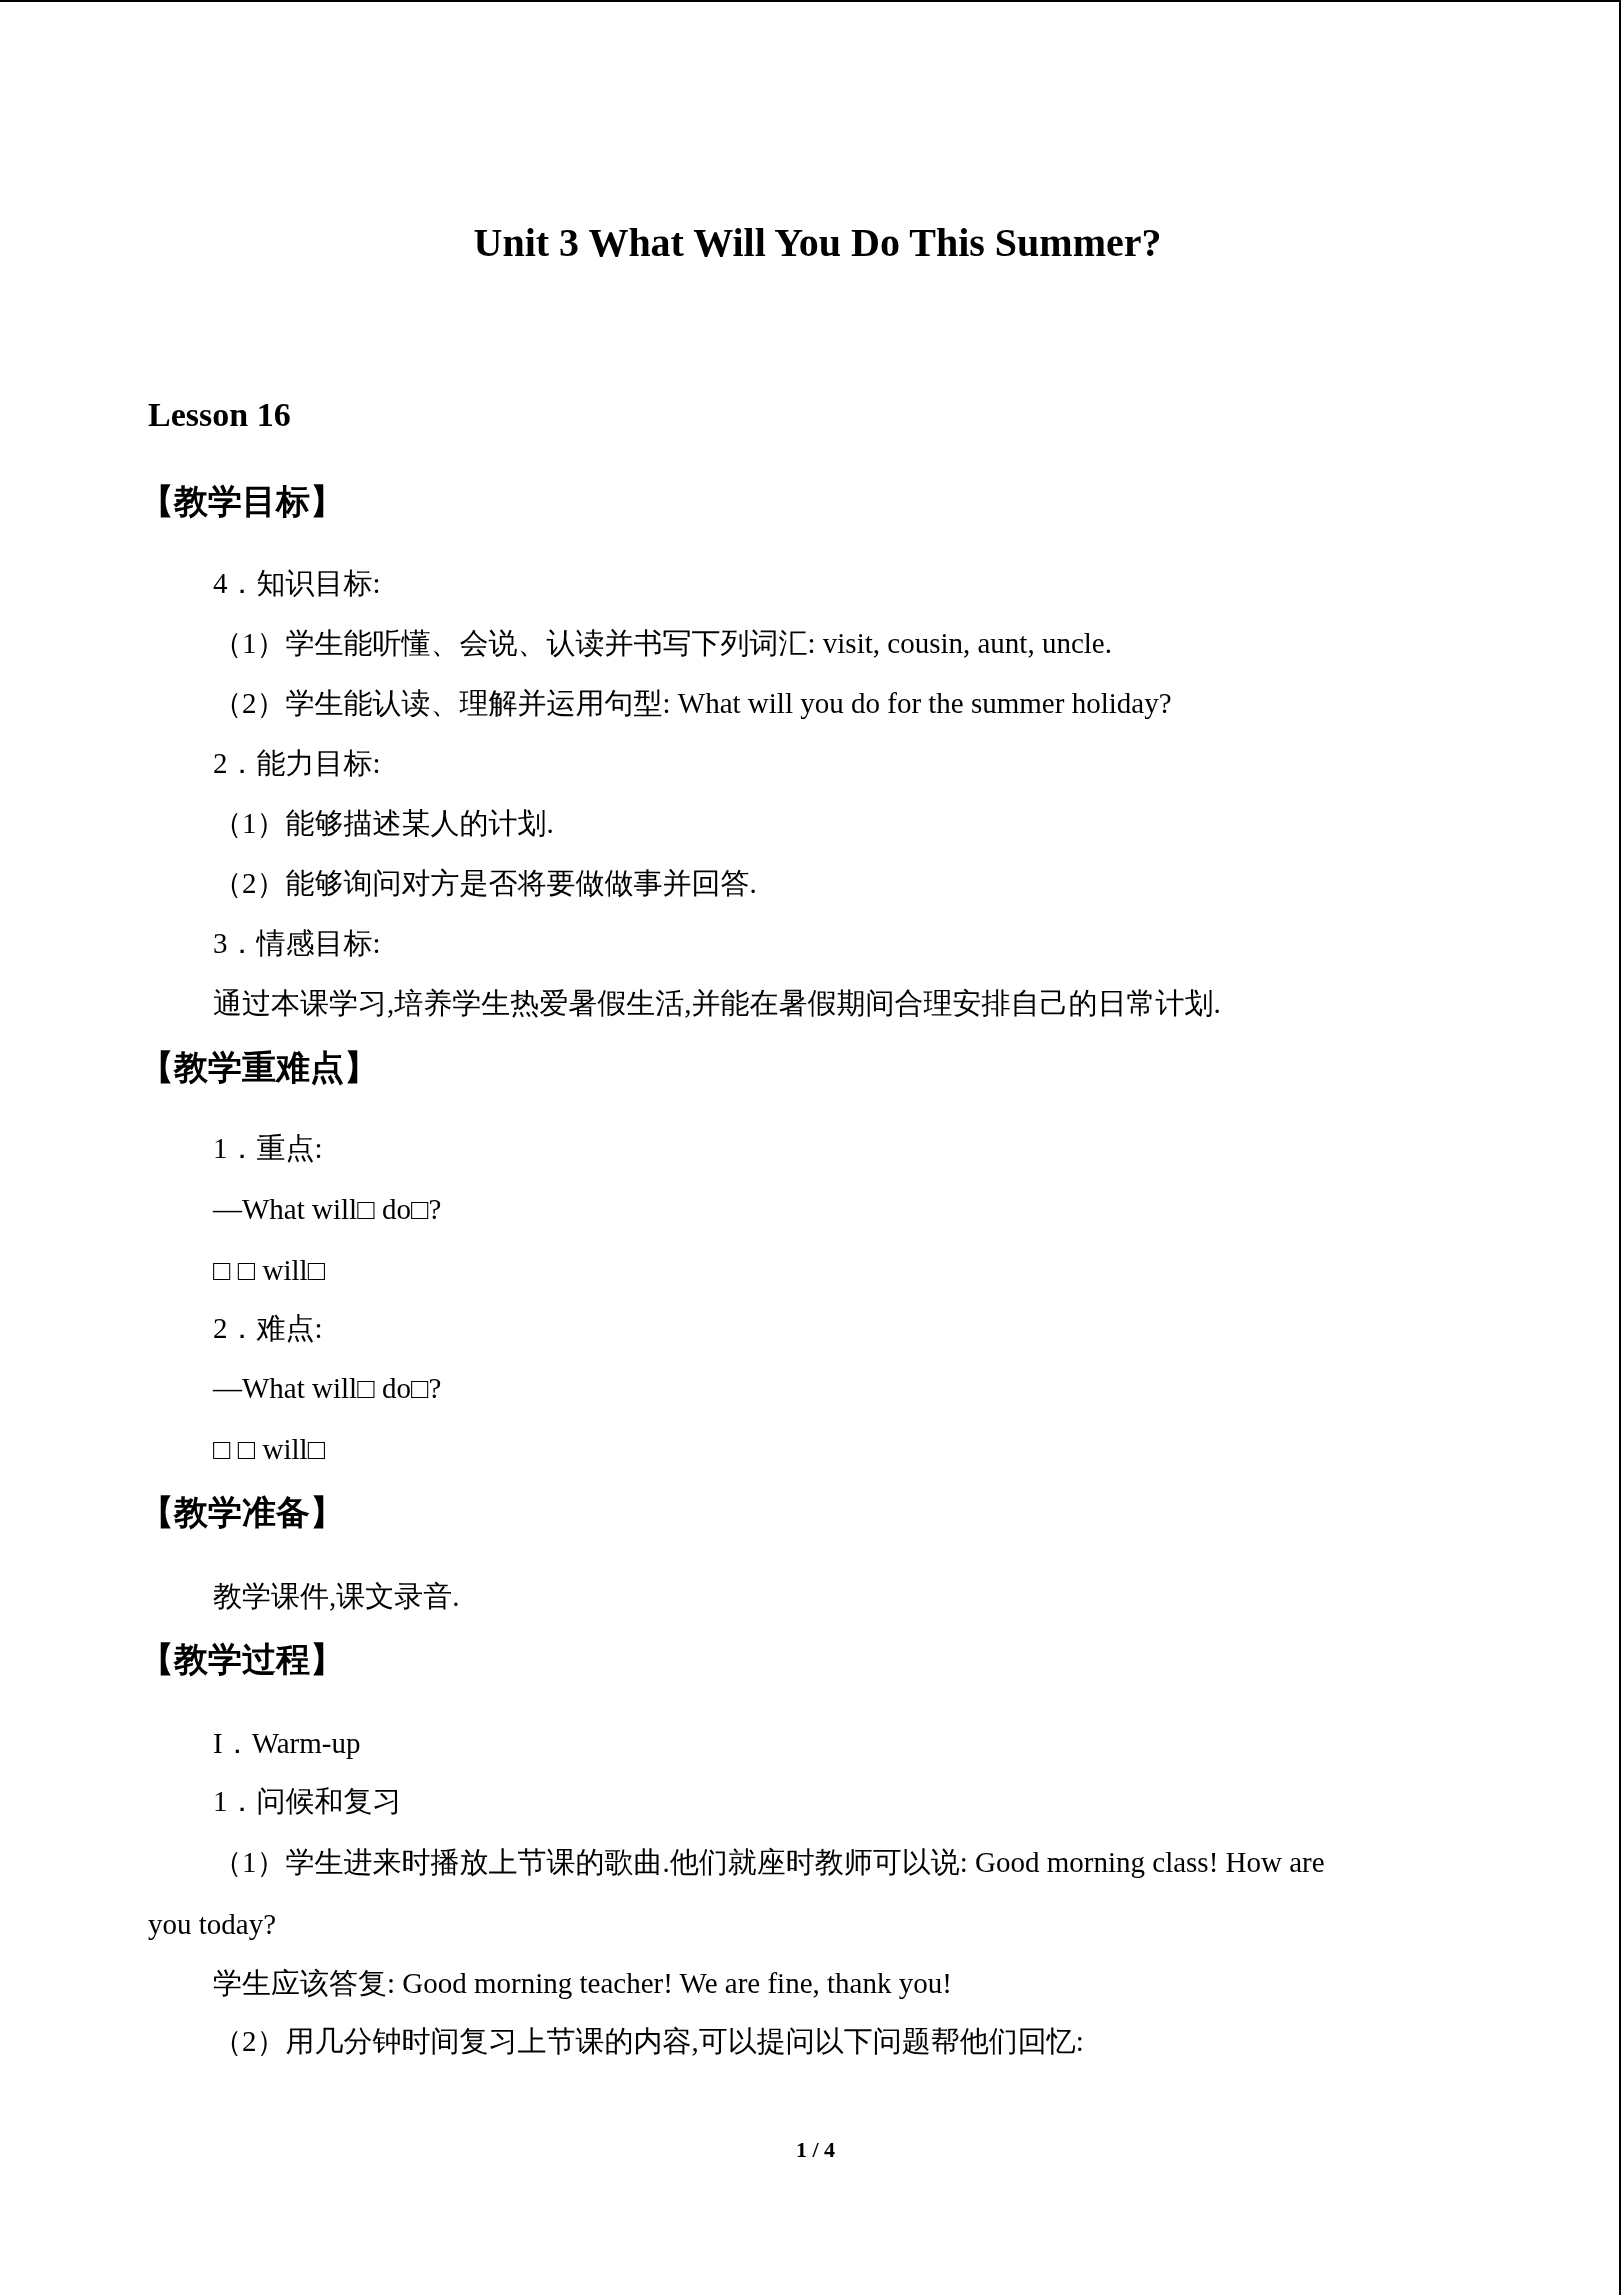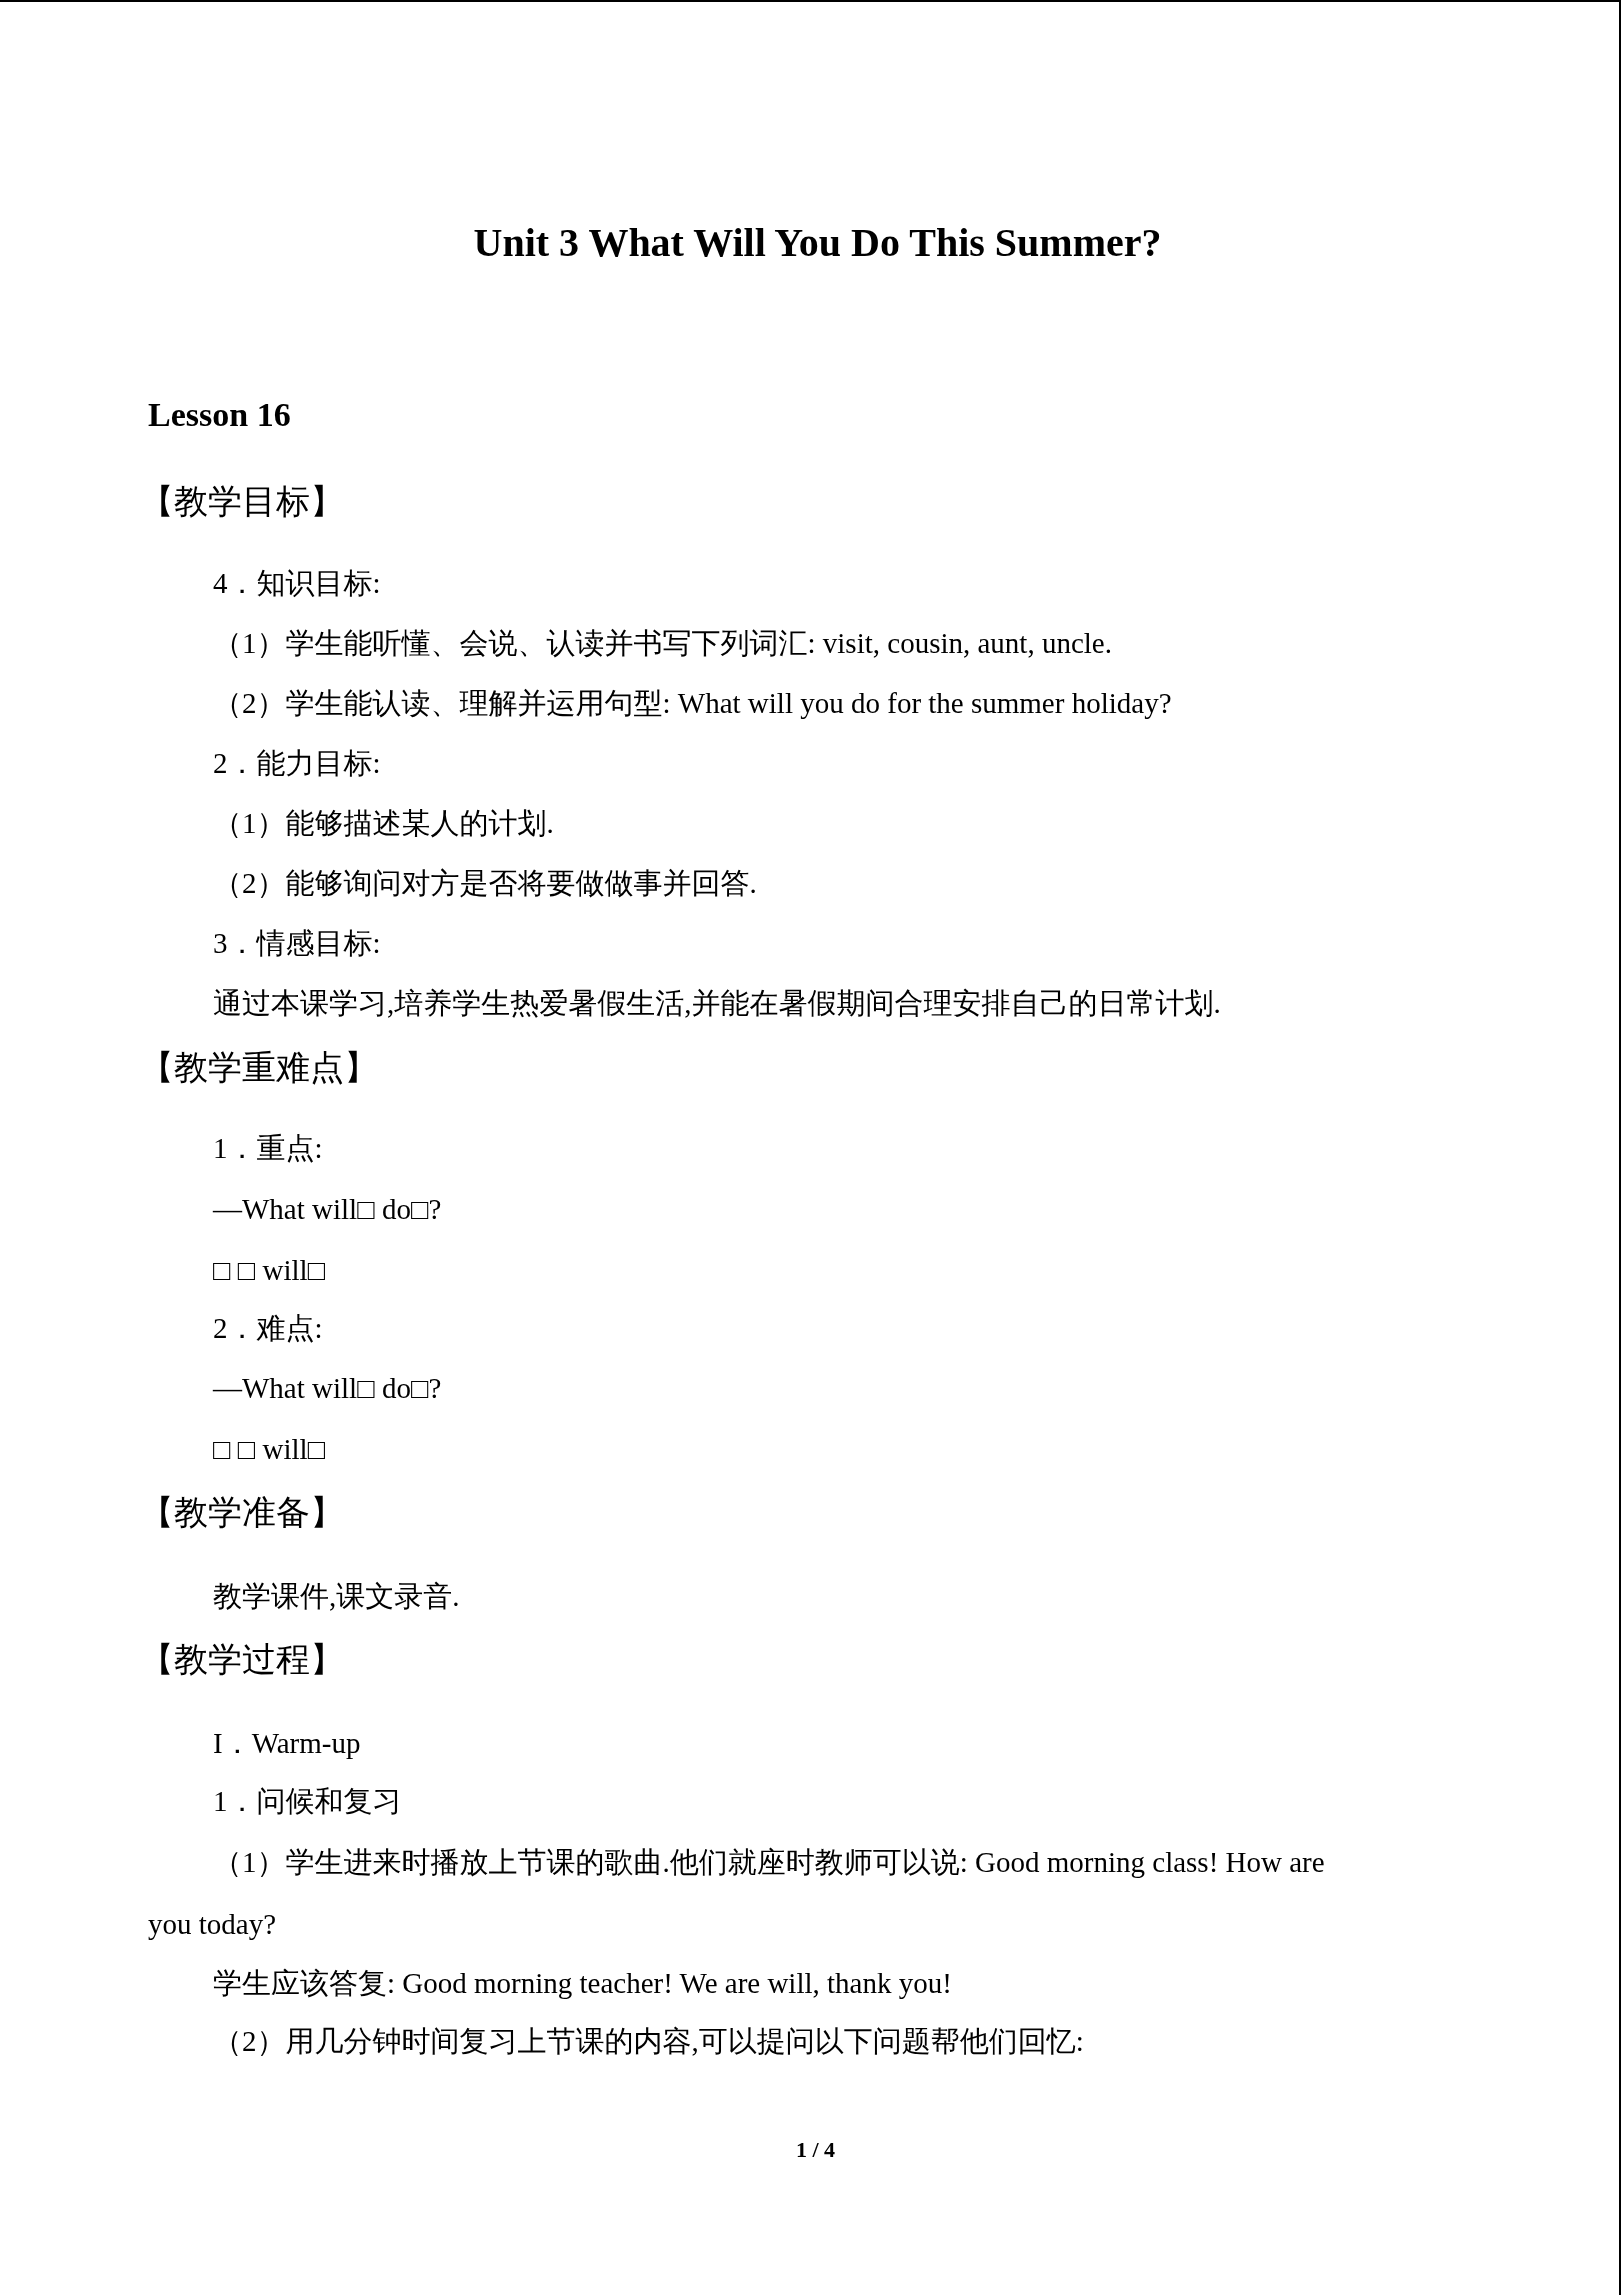--- a/index.html
+++ b/index.html
@@ -16,21 +16,21 @@
     position: absolute; left: 0; right: 0; top: 213px; text-align: center;
     font-size: 40px; font-weight: bold; line-height: 55px; white-space: nowrap; margin-left: 16px;
   }
   .lesson {
     position: absolute; left: 148px; top: 389px;
     font-size: 34px; font-weight: bold; line-height: 48px; white-space: nowrap;
   }
   .heading {
     position: absolute; left: 140px;
     font-family: "DejaVu Sans", "Liberation Sans", sans-serif;
-    font-size: 34px; font-weight: normal; line-height: 48px; white-space: nowrap;
+    font-size: 34px; font-weight: bold; line-height: 48px; white-space: nowrap;
   }
   .line {
     position: absolute; left: 213px;
     font-size: 29px; line-height: 41px; white-space: nowrap;
   }
   .line.flush { left: 148px; }
   .page-number {
     position: absolute; left: 12px; right: 0; top: 2133px; text-align: center;
     font-size: 22px; font-weight: bold; line-height: 30px;
   }
@@ -62,18 +62,18 @@
   <div class="line" style="top:1427px">□ □ will□</div>
 
   <div class="heading" style="top:1486px">【教学准备】</div>
   <div class="line" style="top:1574px">教学课件,课文录音.</div>
 
   <div class="heading" style="top:1633px">【教学过程】</div>
   <div class="line" style="top:1721px">I．Warm-up</div>
   <div class="line" style="top:1779px">1．问候和复习</div>
   <div class="line" style="top:1840px">（1）学生进来时播放上节课的歌曲.他们就座时教师可以说: Good morning class! How are</div>
   <div class="line flush" style="top:1902px">you today?</div>
-  <div class="line" style="top:1961px">学生应该答复: Good morning teacher! We are will, thank you!</div>
+  <div class="line" style="top:1961px">学生应该答复: Good morning teacher! We are fine, thank you!</div>
   <div class="line" style="top:2019px">（2）用几分钟时间复习上节课的内容,可以提问以下问题帮他们回忆:</div>
 
   <div class="page-number">1 / 4</div>
 </div>
 
 
 </body></html>

